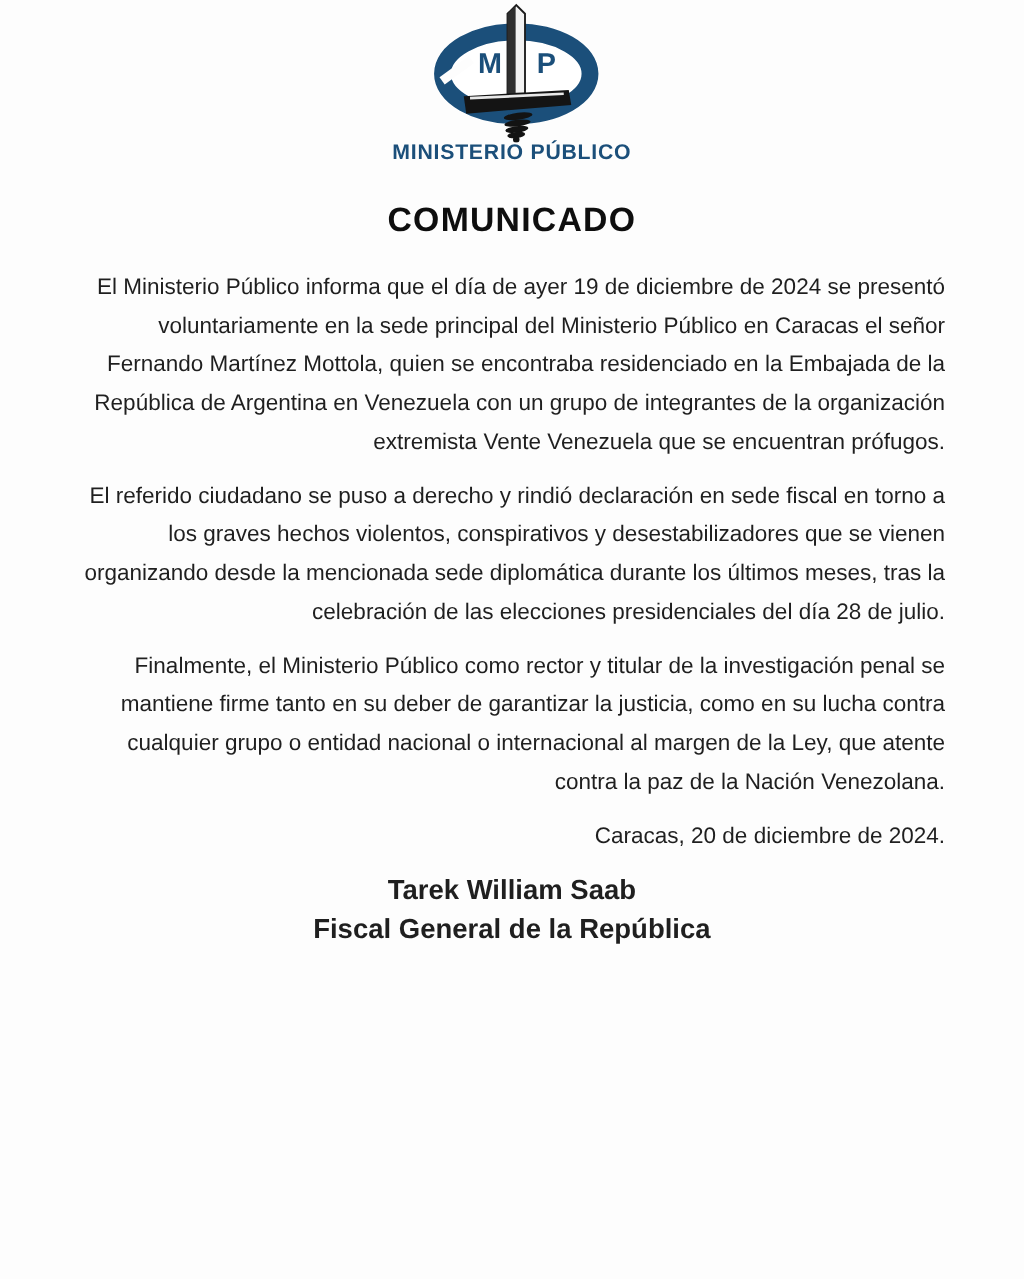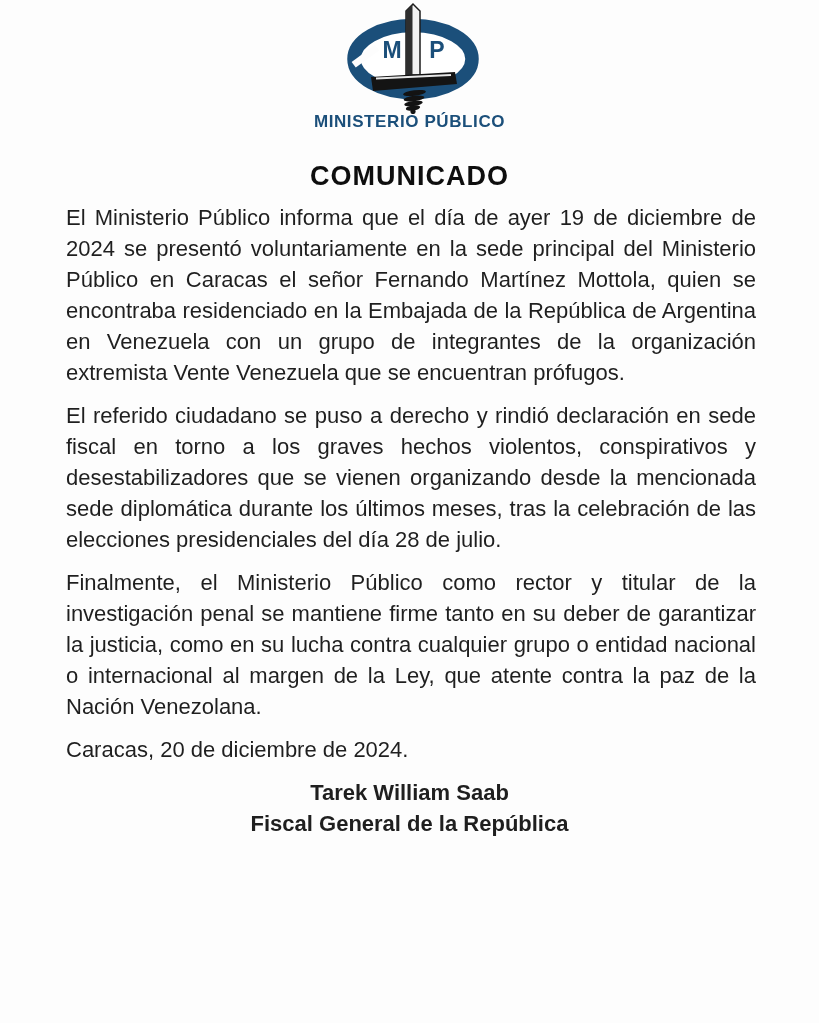--- a/index.html
+++ b/index.html
@@ -29,26 +29,26 @@
   .doc-title {
     margin: 32px 0 0 0;
     text-align: center;
     font-size: 27px;
     line-height: 28px;
     font-weight: bold;
     letter-spacing: 1px;
     color: #0e0e0e;
   }
   .body-text {
-    margin: 12px 63px 0 66px;
-    font-size: 22px;
+    margin: 24px 63px 0 66px;
+    font-size: 18px;
     line-height: 31px;
     text-align: justify;
   }
-  .body-text p { margin: 0 0 12px 0; }
+  .body-text p { margin: 0 0 12px 0; text-align: right; }
   .dateline { text-align: left; }
   .signature {
     text-align: center;
     font-size: 22px;
     line-height: 31px;
   }
   .sig-name { font-weight: bold; }
   .sig-role { font-weight: bold; }
   .logo-letter {
     font-family: "Liberation Sans", sans-serif;

